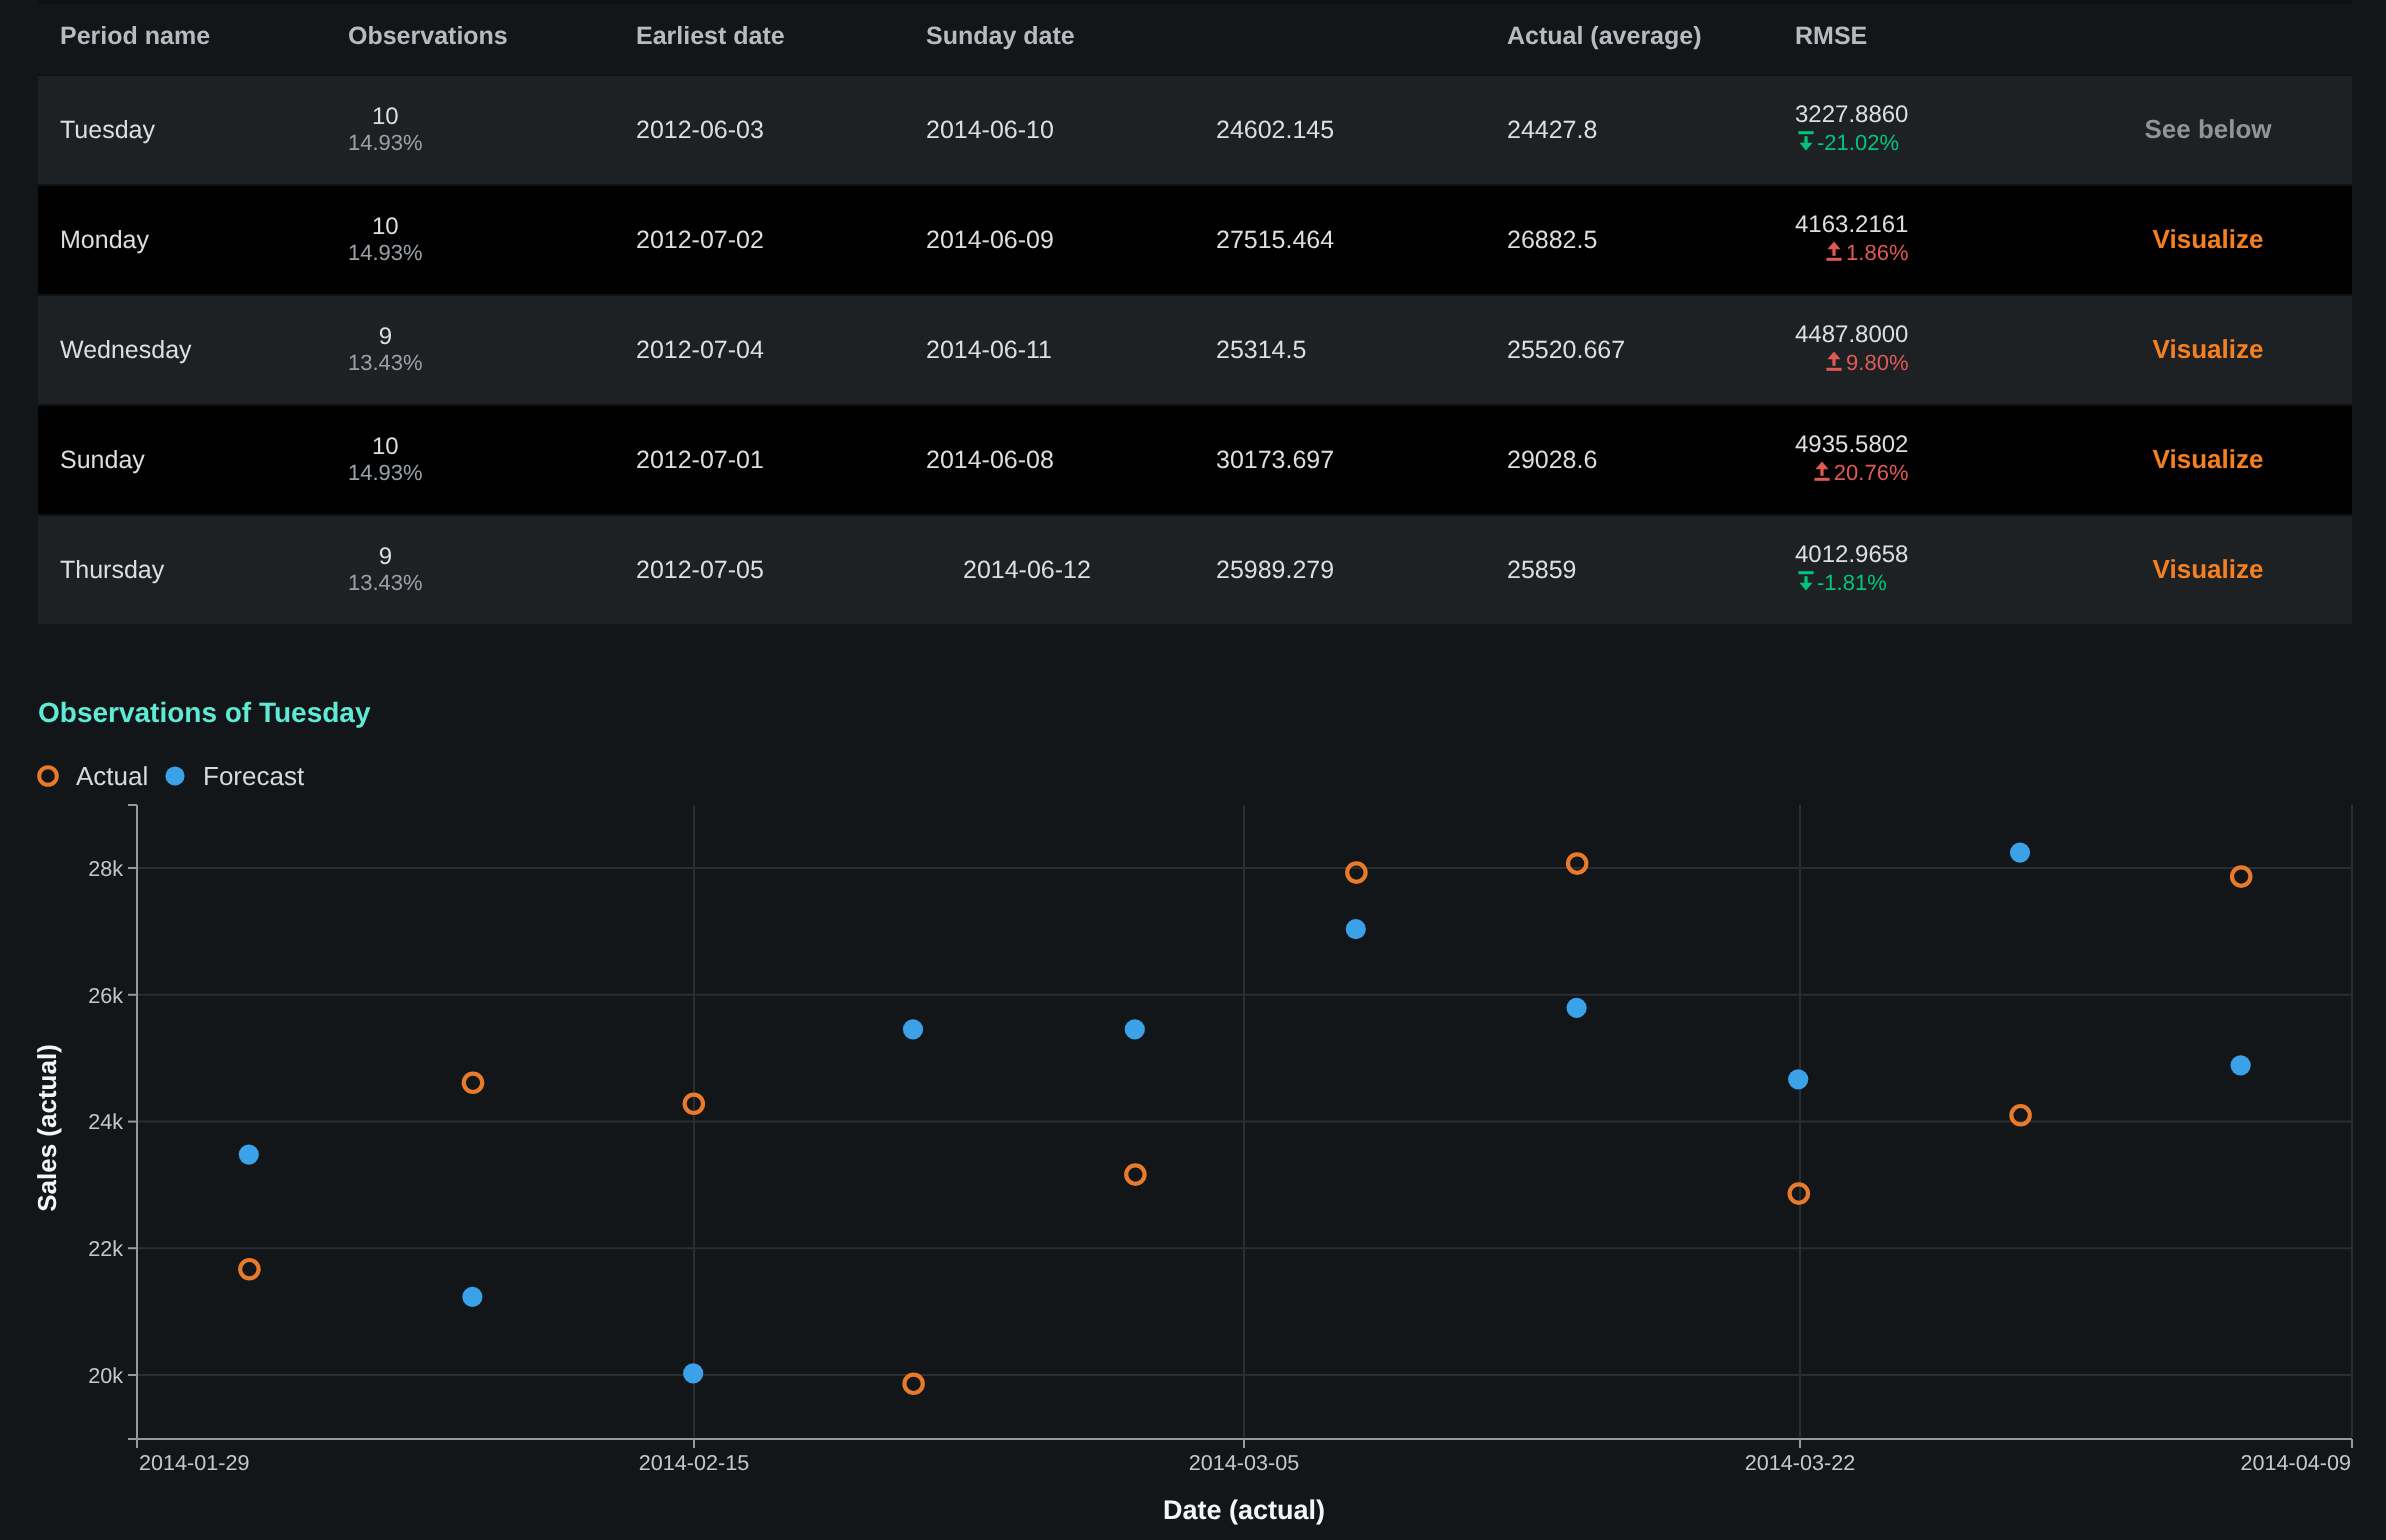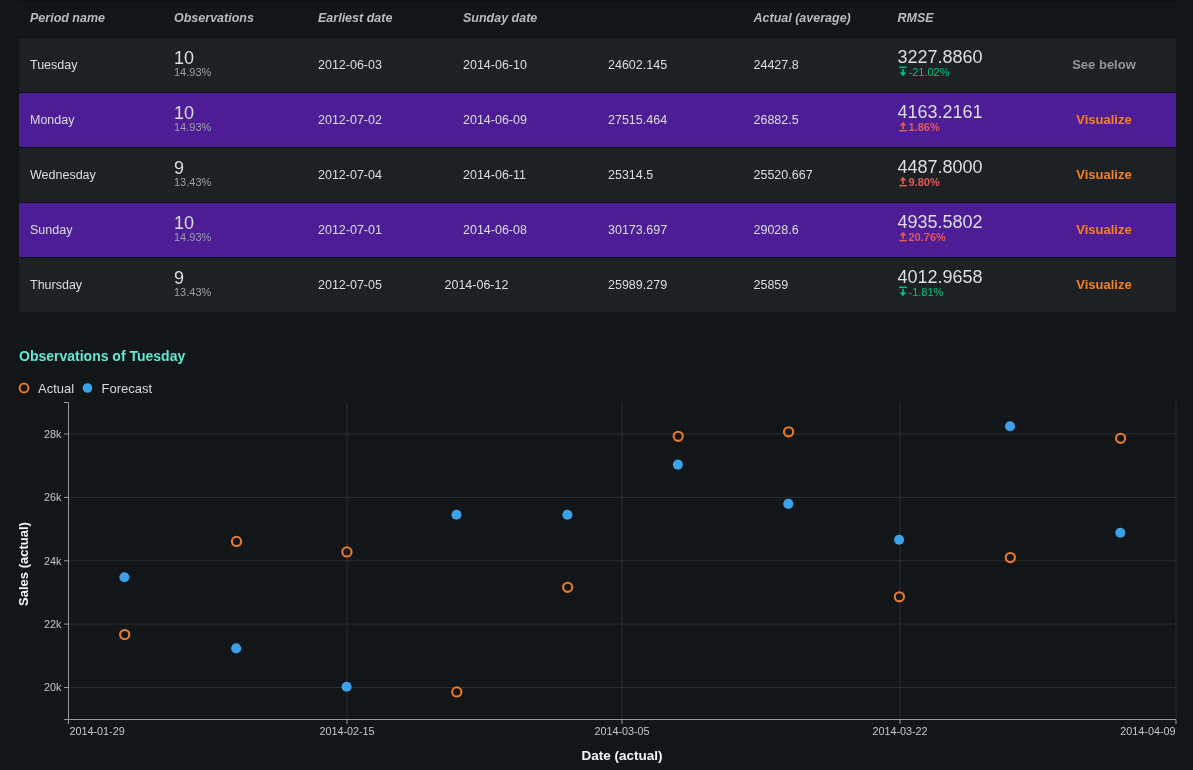--- a/index.html
+++ b/index.html
@@ -1,31 +1,31 @@
 <!DOCTYPE html>
 <html><head>
 <meta charset="utf-8">
 <style>
 * { margin:0; padding:0; box-sizing:border-box; }
 html,body { width:1193px; height:770px; background:#131619; overflow:hidden;
   font-family:"Liberation Sans", sans-serif; }
 #page { position:relative; width:1193px; height:770px; }
 
 
-.thead { position:absolute; left:18.5px; top:0; width:1157.5px; height:36px; background:#131619;font-style:italic; }
+.thead { position:absolute; left:18.5px; top:0; width:1157.5px; height:36px; background:#131619; }
 .hcell { position:absolute; top:0; height:36px; line-height:37px; font-size:12.5px; font-weight:700; color:#b7bbbf; white-space:nowrap; }
 .row { position:absolute; left:18.5px; width:1157.5px; height:55.5px; border-top:1.5px solid #0f1114; }
 .row.odd { background:#1e2124; }
-.row.even { background:#4c1d95; }
+.row.even { background:#000000; }
 .cell { position:absolute; top:0; height:54px; line-height:54px; font-size:12.5px; color:#dcdfe2; white-space:nowrap; }
 .cell2 { position:absolute; white-space:nowrap; }
-.main { font-size:18px; color:#dcdfe2; line-height:16px; }
+.main { font-size:12px; color:#dcdfe2; line-height:16px;text-align:center; }
 .sub { font-size:11px; color:#9aa0a6; line-height:13px; }
 .green { color:#00c57a; font-weight:400; font-size:11px; }
-.red { color:#e05a55; font-weight:700; font-size:11px; }
+.red { color:#e05a55; font-weight:400; font-size:11px;text-align:right; }
 .act { position:absolute; top:0; height:54px; line-height:54px; font-size:13px; font-weight:700; text-align:center; left:1011.5px; width:148px; }
 .seebelow { color:#90959a;text-align:center; }
 .viz { color:#f58021; }
 .arr { display:inline-block; vertical-align:-1px; margin-right:1px; }
 
 
 #title { position:absolute; left:19px; top:348px; font-size:14px; font-weight:700; color:#5eead4; }
 #legend { position:absolute; left:16px; top:380px; height:16px; font-size:13px; color:#bef264; }
 svg.chart { position:absolute; left:0; top:0; }
 </style>
@@ -132,21 +132,21 @@
         </div>
     <div class="act viz">Visualize</div>
   </div>
       <div class="row odd" style="top:256.5px">
     <div class="cell" style="left:11.5px">Thursday</div>
     <div class="cell2" style="left:155.5px;top:12px">
           <div class="main">9</div>
           <div class="sub">13.43%</div>
         </div>
     <div class="cell" style="left:299.5px">2012-07-05</div>
-    <div class="cell" style="left:426px">2014-06-12</div>
+    <div class="cell" style="left:463px">2014-06-12</div>
     <div class="cell" style="left:589.5px">25989.279</div>
     <div class="cell" style="left:735px">25859</div>
     <div class="cell2" style="left:879px;top:11px">
           <div class="main">4012.9658</div>
           <div class="green" style="line-height:15px"><svg class="arr" width="10" height="11" viewBox="0 0 10 11">
               <g fill="#00c57a">
                 <rect x="1.2" y="0.6" width="7.6" height="1.5"></rect>
                 <rect x="4.2" y="3.1" width="1.6" height="4.2"></rect>
                 <path d="M1.7,6.4 H8.3 L5,10.2 Z"></path>
               </g>

